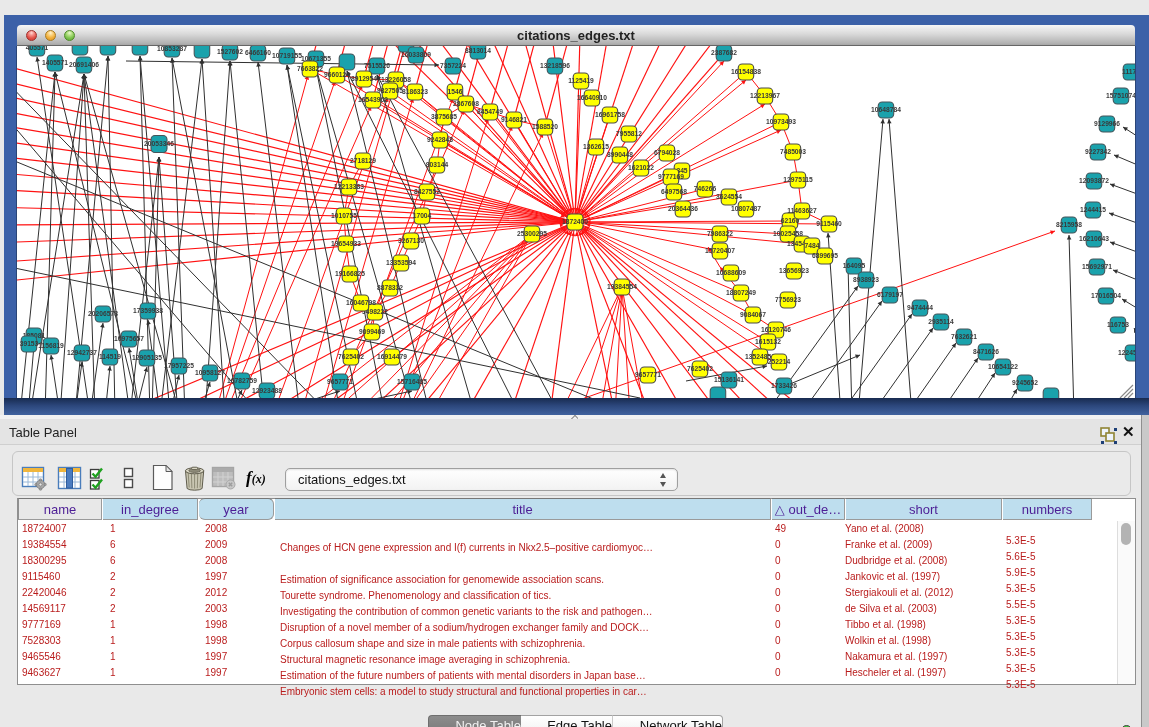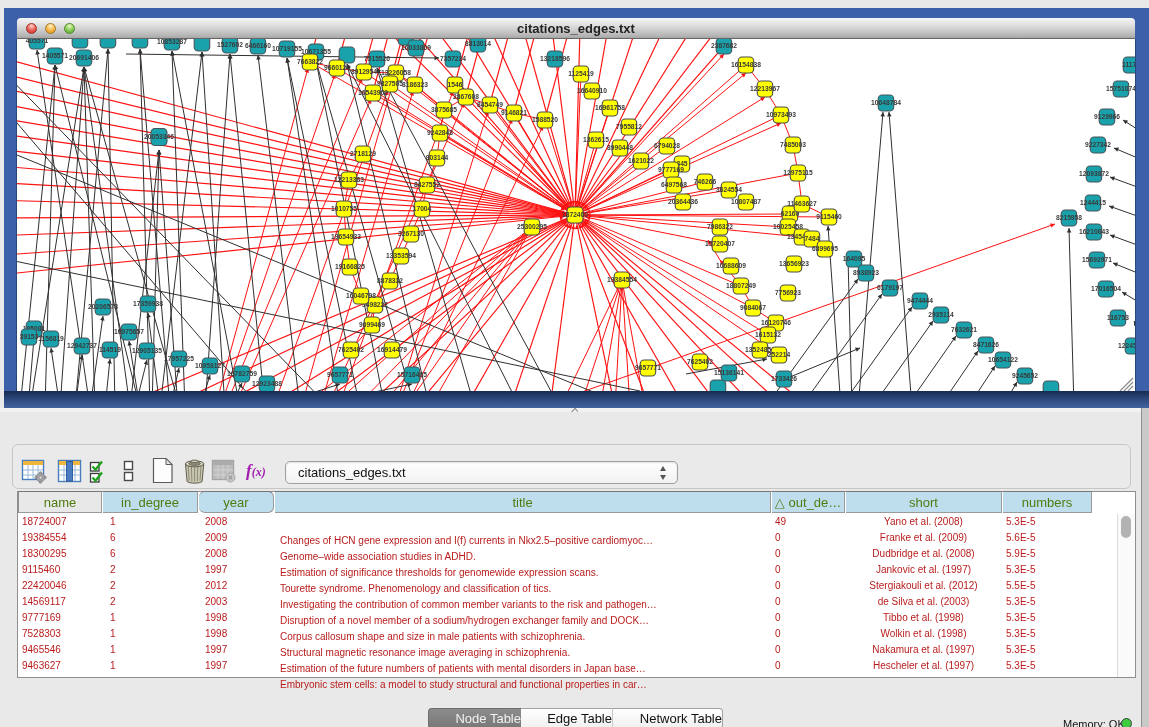--- a/index.html
+++ b/index.html
@@ -1,17 +1,17 @@
 <!DOCTYPE html>
 <html><head><meta charset="utf-8"><title>citations_edges.txt</title>
 <style>
 * { margin:0; padding:0; box-sizing:border-box; }
 html,body { width:1149px; height:727px; overflow:hidden; }
 body { font-family:"Liberation Sans", sans-serif; background:#e9e9e9; position:relative; }
-#app { position:absolute; left:0; top:8px; width:1149px; height:546px; }
+#app { position:absolute; left:0; top:15px; width:1149px; height:546px; }
 
 
 #gframe { position:absolute; left:4px; top:0; width:1145px; height:400px;
   background:#3c61a8; }
 #gframe .bstrip { position:absolute; left:0; bottom:0; width:100%; height:17px;
   background:linear-gradient(#182b50,#2c477c 45%,#41639f); }
 #titlebar { position:absolute; left:13px; top:10px; width:1118px; height:21px;
   background:linear-gradient(#f6f6f6,#d9d9d9 45%,#b3b3b3 90%,#a6a6a6);
   border-bottom:1px solid #666; border-radius:4px 4px 0 0; }
 #titlebar .title { position:absolute; left:0; right:0; top:3px; text-align:center;
@@ -45,30 +45,30 @@
 #combo .arr:before { content:""; position:absolute; left:0; top:0; border-left:3.5px solid transparent;
   border-right:3.5px solid transparent; border-bottom:5px solid #555; }
 #combo .arr:after { content:""; position:absolute; left:0; bottom:0; border-left:3.5px solid transparent;
   border-right:3.5px solid transparent; border-top:5px solid #555; }
 
 
 #tablewrap { position:absolute; left:17px; top:483px; width:1119px; height:187px;
   border:1px solid #8f8f8f; background:#fff; }
 .th { position:absolute; top:483px; height:22px; background:#bedeee;
   border-top:1px solid #777; border-bottom:1px solid #9a9a9a; border-right:1px solid #9a9a9a;
-  font-size:13px; color:#4d7c0f; text-align:center; line-height:21px; }
+  font-size:13px; color:#4c1d95; text-align:center; line-height:21px; }
 .trow { position:absolute; left:18px; width:1099px; height:16px; font-size:10px; color:#b91c1c; }
 .trow span { position:absolute; top:0; line-height:16px; white-space:nowrap; overflow:hidden; }
 .c-name { left:4px;  width:80px; }
 .c-deg  { left:92px; width:92px; }
 .c-year { left:187px; width:72px; }
 .c-title{ left:262px; width:494px;margin-top:19px; }
 .c-out  { left:757px; width:70px; }
-.c-short{ left:827px; width:157px; text-align:center; }
-.c-pr   { left:988px; width:90px; }
+.c-short{ left:827px; width:157px; }
+.c-pr   { left:988px; width:90px;margin-top:12px; }
 #vscroll { position:absolute; left:1117px; top:506px; width:18px; height:163px; background:#fafafa;
   border-left:1px solid #ddd; }
 #vscroll .thumb { position:absolute; left:3px; top:2px; width:10px; height:22px; background:#b3b3b3; border-radius:5px; }
 
 
 #tabs { position:absolute; left:428px; top:676px; height:21px; font-size:13px; }
 #tabs .seg { float:left; height:21px; line-height:20px; text-align:right;
   background:linear-gradient(#ffffff,#f0f0f0); color:#111; border-top:1px solid #a2a2a2;
   border-bottom:1px solid #a2a2a2;margin-top:24px; }
 #tabs .seg.sel { background:linear-gradient(#8c8c8c,#787878); color:#f2f2f2;
@@ -789,20 +789,31 @@
       <svg style="position:absolute;right:1px;bottom:0" width="16" height="15" viewBox="0 0 16 15">
         <path d="M2 15 L15 2 M6 15 L15 6 M10 15 L15 10" stroke="#8a8a8a" stroke-width="1.2"></path>
       </svg>
     </div>
   </div>
 
   <div id="split">
       <div class="caret"></div>
     </div>
 
+  <div id="tph">
+    <div class="t">Table Panel</div>
+    <svg class="icon" style="left:1100px;top:8px" width="18" height="18" viewBox="0 0 18 18">
+      <rect x="1" y="1" width="8" height="8" fill="#eef4fb" stroke="#8f8433" stroke-width="1.6"></rect>
+      <rect x="6" y="6" width="8" height="8" fill="#eef4fb" stroke="#8f8433" stroke-width="1.6"></rect>
+      <rect x="14" y="1" width="3" height="3" fill="#1d3f77"></rect>
+      <rect x="1" y="14" width="3" height="3" fill="#1d3f77"></rect>
+      <rect x="14" y="14" width="3" height="3" fill="#1d3f77"></rect>
+    </svg>
+    <div class="close">✕</div>
+  </div>
 
   <div id="tbpanel"></div>
   <div id="toolbar">
 
     <svg class="icon" style="left:21px;top:6px" width="27" height="27" viewBox="0 0 27 27">
       <rect x="1.5" y="2.5" width="21" height="19" fill="#fff" stroke="#4a7dbb" stroke-width="1.4"></rect>
       <rect x="2" y="3" width="20" height="4" fill="#f0b63e"></rect>
       <line x1="2" y1="12" x2="22" y2="12" stroke="#9ab8d8"></line>
       <line x1="2" y1="17" x2="22" y2="17" stroke="#9ab8d8"></line>
       <line x1="7" y1="7" x2="7" y2="21" stroke="#9ab8d8"></line>
@@ -858,21 +869,21 @@
       <rect x="2" y="3" width="20" height="4" fill="#ababab"></rect>
       <line x1="2" y1="12" x2="22" y2="12" stroke="#d2d2d2"></line>
       <line x1="2" y1="17" x2="22" y2="17" stroke="#d2d2d2"></line>
       <line x1="7" y1="7" x2="7" y2="21" stroke="#d2d2d2"></line>
       <line x1="12" y1="7" x2="12" y2="21" stroke="#d2d2d2"></line>
       <line x1="17" y1="7" x2="17" y2="21" stroke="#d2d2d2"></line>
       <circle cx="19.5" cy="19.5" r="4.5" fill="#c7c7c7" stroke="#a8a8a8"></circle>
       <path d="M17.8 17.8 l3.4 3.4 M21.2 17.8 l-3.4 3.4" stroke="#9d9d9d" stroke-width="1.4"></path>
     </svg>
 
-    <div class="icon" style="left:246px; top:9px; font-family:'Liberation Serif',serif; font-style:italic; font-weight:bold; font-size:17px; color:#a21caf;">f<span style="font-size:12px">(x)</span></div>
+    <div class="icon" style="left:246px; top:9px; font-family:'Liberation Serif',serif; font-style:italic; font-weight:bold; font-size:17px; color:#000000;">f<span style="font-size:12px">(x)</span></div>
     <div id="combo">citations_edges.txt<span class="arr"></span></div>
   </div>
 
   <div id="tablewrap"></div>
   <div class="th" style="left:18px; width:84px; background:#e8e8e8; border-left:1px solid #8f8f8f;">name</div>
   <div class="th" style="left:103px; width:95px;">in_degree</div>
   <div class="th" style="left:199px; width:75px;border-radius:6px;">year</div>
   <div class="th" style="left:275px; width:496px;">title</div>
   <div class="th" style="left:772px; width:73px;">△ out_de…</div>
   <div class="th" style="left:846px; width:156px;">short</div>
@@ -883,48 +894,47 @@
       <span class="c-year">2008</span>
       <span class="c-title">Changes of HCN gene expression and I(f) currents in Nkx2.5–positive cardiomyoc…</span>
       <span class="c-out">49</span>
       <span class="c-short">Yano et al. (2008)</span>
       <span class="c-pr">5.3E-5</span>
     </div>
     <div class="trow" style="top:522px">
       <span class="c-name">19384554</span>
       <span class="c-deg">6</span>
       <span class="c-year">2009</span>
-      <span class="c-title">Genome–wide association studies in ADHD.</span>
       <span class="c-out">0</span>
       <span class="c-short">Franke et al. (2009)</span>
       <span class="c-pr">5.6E-5</span>
     </div>
     <div class="trow" style="top:538px">
       <span class="c-name">18300295</span>
       <span class="c-deg">6</span>
       <span class="c-year">2008</span>
-      <span class="c-title">Estimation of significance thresholds for genomewide expression scans.</span>
+      <span class="c-title">Estimation of significance association for genomewide association scans.</span>
       <span class="c-out">0</span>
       <span class="c-short">Dudbridge et al. (2008)</span>
       <span class="c-pr">5.9E-5</span>
     </div>
     <div class="trow" style="top:554px">
       <span class="c-name">9115460</span>
       <span class="c-deg">2</span>
       <span class="c-year">1997</span>
       <span class="c-title">Tourette syndrome. Phenomenology and classification of tics.</span>
       <span class="c-out">0</span>
       <span class="c-short">Jankovic et al. (1997)</span>
       <span class="c-pr">5.3E-5</span>
     </div>
     <div class="trow" style="top:570px">
       <span class="c-name">22420046</span>
       <span class="c-deg">2</span>
       <span class="c-year">2012</span>
-      <span class="c-title">Investigating the contribution of common member variants to the risk and pathogen…</span>
+      <span class="c-title">Investigating the contribution of common genetic variants to the risk and pathogen…</span>
       <span class="c-out">0</span>
       <span class="c-short">Stergiakouli et al. (2012)</span>
       <span class="c-pr">5.5E-5</span>
     </div>
     <div class="trow" style="top:586px">
       <span class="c-name">14569117</span>
       <span class="c-deg">2</span>
       <span class="c-year">2003</span>
       <span class="c-title">Disruption of a novel member of a sodium/hydrogen exchanger family and DOCK…</span>
       <span class="c-out">0</span>

